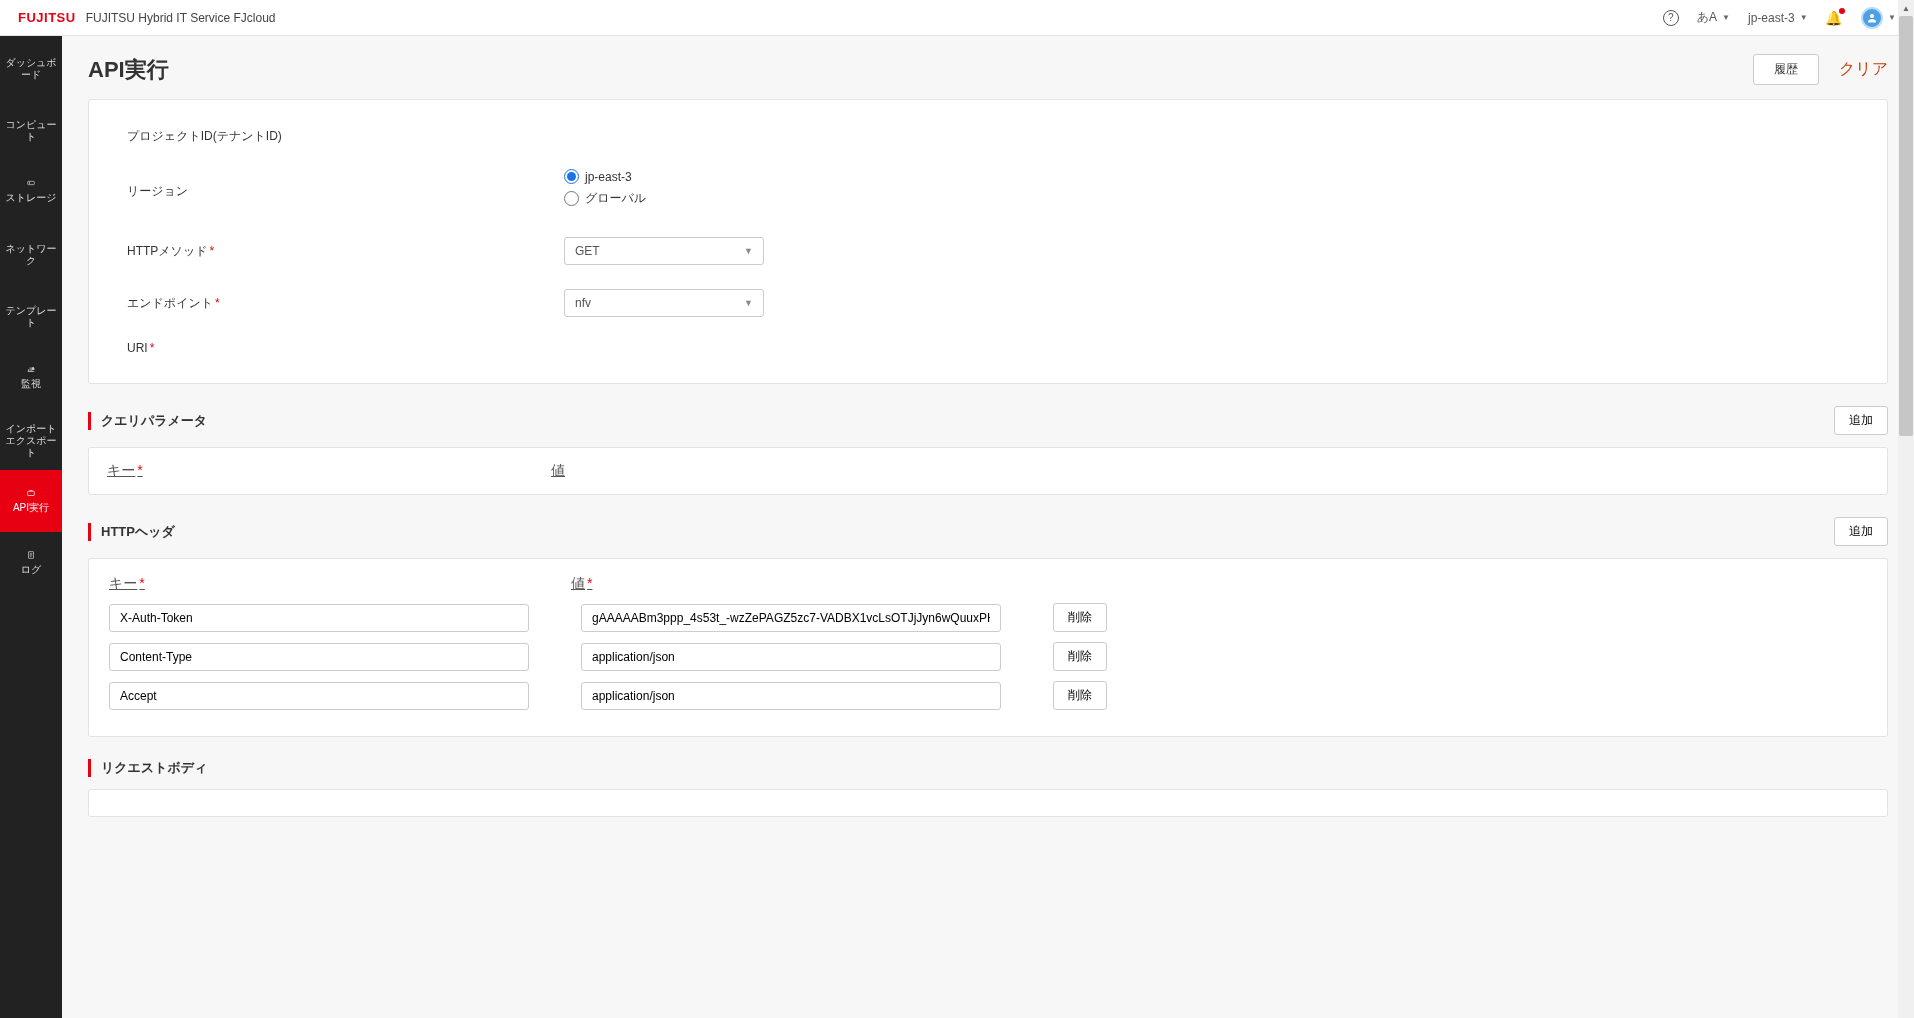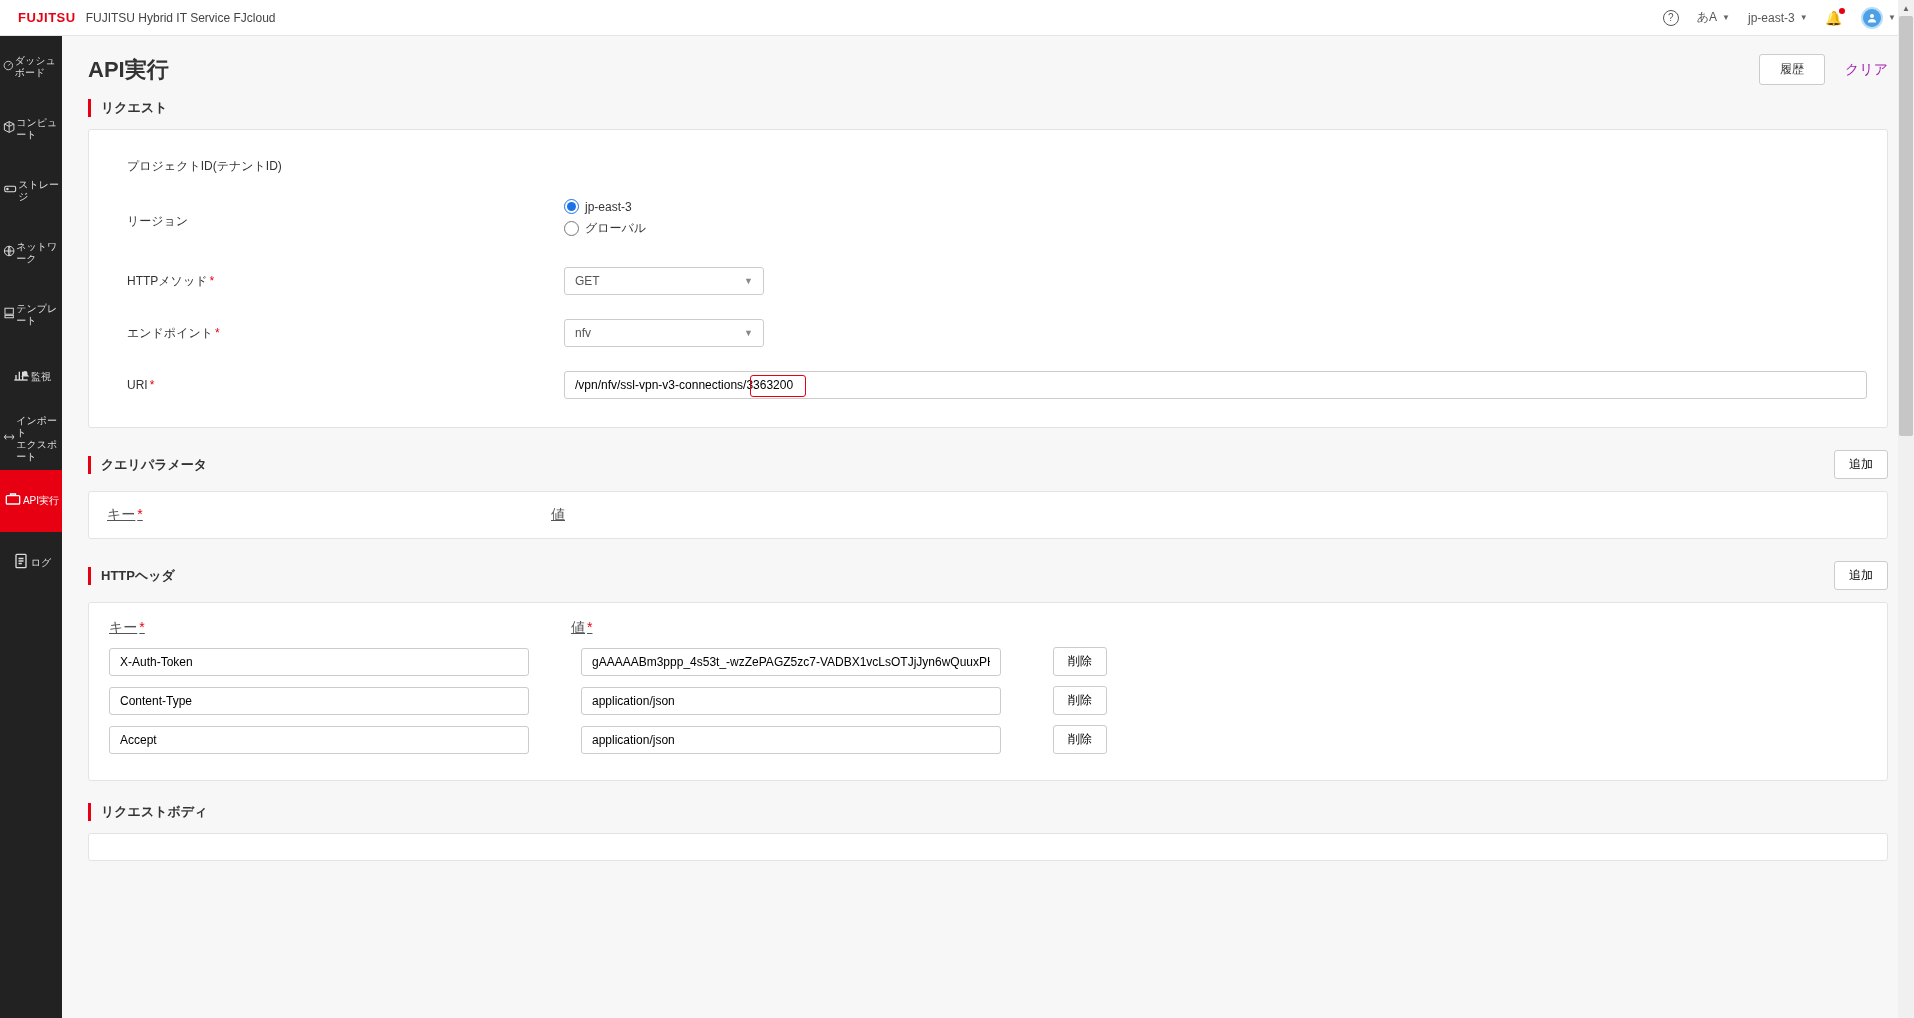--- a/index.html
+++ b/index.html
@@ -13,31 +13,31 @@
 .icon-lang { font-size: 12px; text-align: right; }
 .chev-down { font-size: 8px; margin-left: 2px; color: #666; }
 .bell-wrap { position: relative; }
 .bell-icon { font-size: 14px; color: #555; }
 .bell-dot { position: absolute; top: -2px; right: -2px; width: 6px; height: 6px; background: #e60012; border-radius: 50%; }
 .avatar { width: 22px; height: 22px; border-radius: 50%; background: #4d9fe6; display: flex; align-items: center; justify-content: center; border: 2px solid #b8def7; }
 .avatar svg { width: 12px; height: 12px; }
 
 .layout { display: flex; height: calc(100vh - 36px); }
 .sidebar { width: 62px; background: #222; color: #ddd; display: flex; flex-direction: column; }
-.sidebar-item { display: flex; align-items: center; justify-content: center; height: 62px; font-size: 10px; cursor: pointer; text-align: left; padding: 18px 2px; line-height: 1.2; }
+.sidebar-item { display: flex; flex-direction: column; align-items: center; justify-content: center; height: 62px; font-size: 10px; cursor: pointer; text-align: center; padding: 18px 2px; line-height: 1.2; }
 .sidebar-item.active { background: #e60012; color: #fff; }
 .sidebar-item svg { width: 20px; height: 20px; margin-bottom: 4px; }
 
 .main { flex: 1; background: #f7f7f8; overflow-y: auto; padding: 0 26px 30px 26px; }
 
 .page-head { display: flex; align-items: center; padding: 18px 0 14px 0; }
 .page-title { font-size: 22px; font-weight: bold; color: #333; }
 .page-head-actions { margin-left: auto; display: flex; gap: 20px; align-items: center; }
 .btn-outline { border: 1px solid #ccc; background: #fff; color: #333; font-size: 12px; padding: 6px 20px; border-radius: 3px; cursor: pointer; }
-.btn-link { color: #a21caf; font-size: 14px; cursor: pointer; background: none; border: none; }
+.btn-link { color: #c2410c; font-size: 16px; cursor: pointer; background: none; border: none; }
 
 .section-head { border-left: 3px solid #e60012; padding-left: 10px; font-size: 13px; font-weight: bold; margin-bottom: 12px; display: flex; align-items: center; }
 
 .card { background: #fff; border: 1px solid #e3e3e3; border-radius: 3px; padding: 16px 20px; margin-bottom: 22px; }
 
 .form-row { display: flex; align-items: center; padding: 12px 0; }
 .form-label { width: 455px; padding-left: 18px; font-size: 12px; color: #333; }
 .form-field { flex: 1; font-size: 12px; color: #333; }
 .req { color: #e60012; margin-left: 2px; }
 
@@ -175,21 +175,20 @@
   <div class="main">
 
     <div class="page-head">
       <div class="page-title">API実行</div>
       <div class="page-head-actions">
         <button class="btn-outline">履歴</button>
         <button class="btn-link">クリア</button>
       </div>
     </div>
 
-    <div class="section-head">リクエスト</div>
     <div class="card">
       <div class="form-row">
         <div class="form-label">プロジェクトID(テナントID)</div>
       </div>
       <div class="form-row">
         <div class="form-label">リージョン</div>
         <div class="form-field radio-list">
           <label>
               <input type="radio" name="rg" checked="" style="">
               <span>jp-east-3</span>
@@ -213,26 +212,20 @@
         <div class="form-label"><span>エンドポイント</span><span class="req">*</span></div>
         <div class="form-field">
           <div class="select">
               <span>nfv</span>
               <span class="chev">▼</span>
             </div>
         </div>
       </div>
       <div class="form-row">
         <div class="form-label"><span>URI</span><span class="req">*</span></div>
-        <div class="form-field">
-          <div class="uri-wrap">
-            <input class="input-text" value="/vpn/nfv/ssl-vpn-v3-connections/3363200" style="">
-            <div class="uri-overlay"></div>
-          </div>
-        </div>
       </div>
     </div>
 
     <div class="section-head-row" style="margin-bottom:12px">
       <div class="section-head" style="margin-bottom:0">クエリパラメータ</div>
       <button class="btn-small" style="margin-left:auto">追加</button>
     </div>
     <div class="card" style="padding:6px 0">
       <div class="param-head">
         <div class="col-k"><span>キー</span><span class="req">*</span></div>

